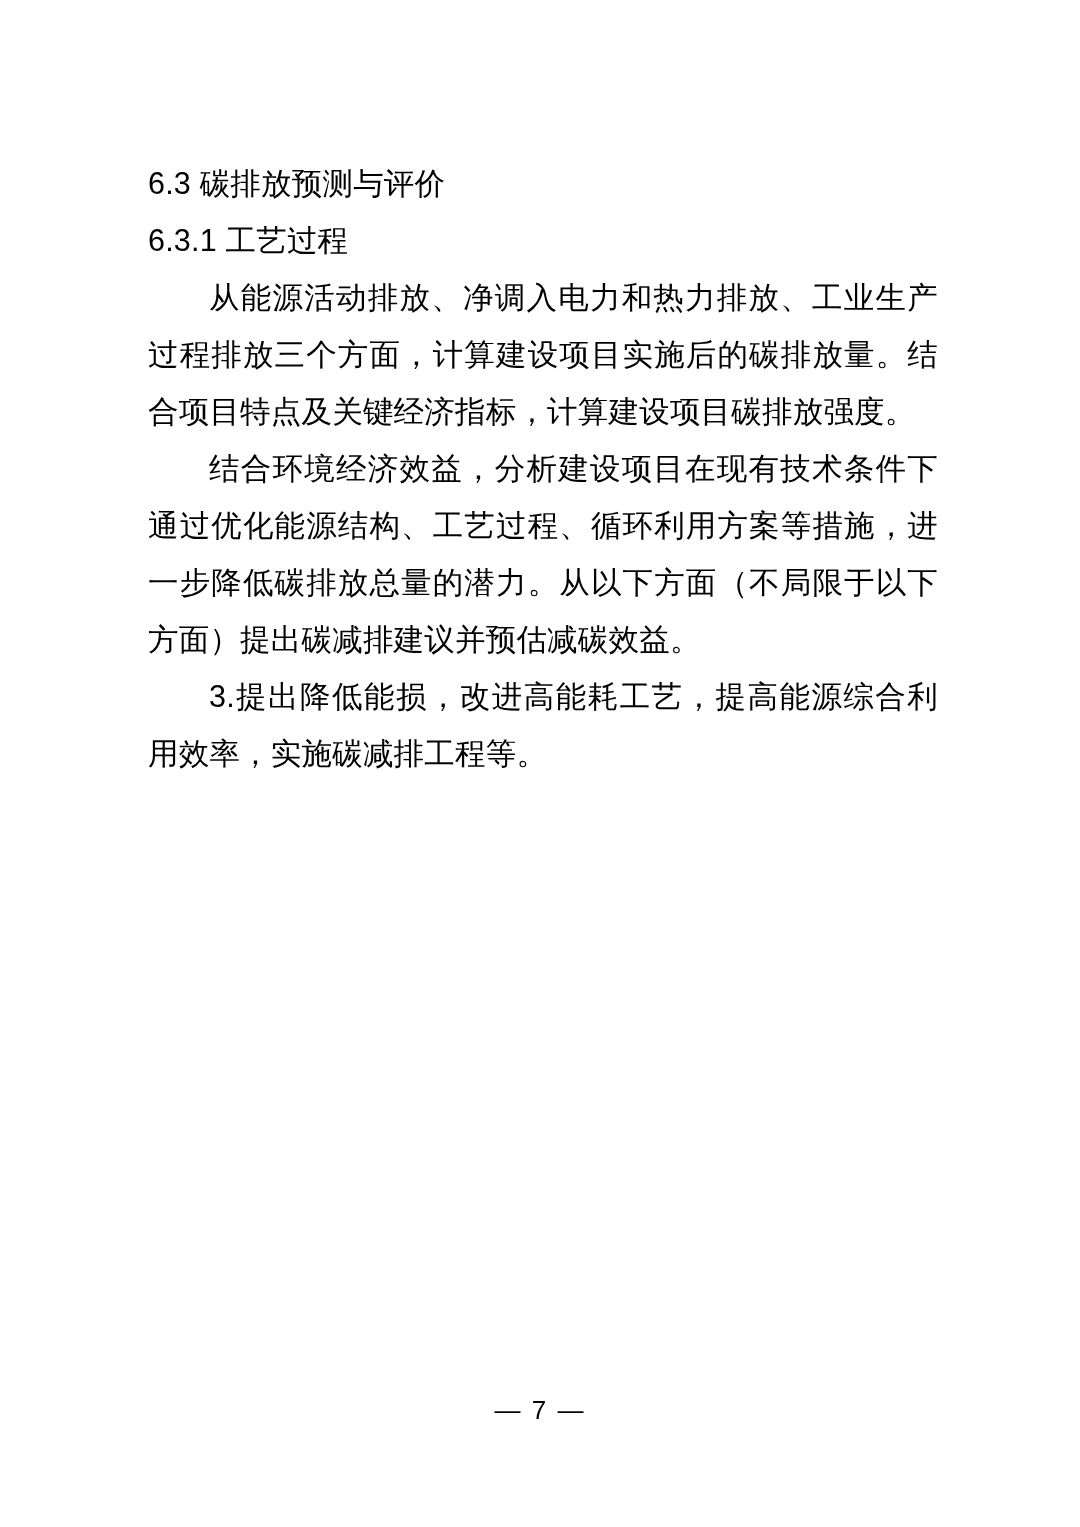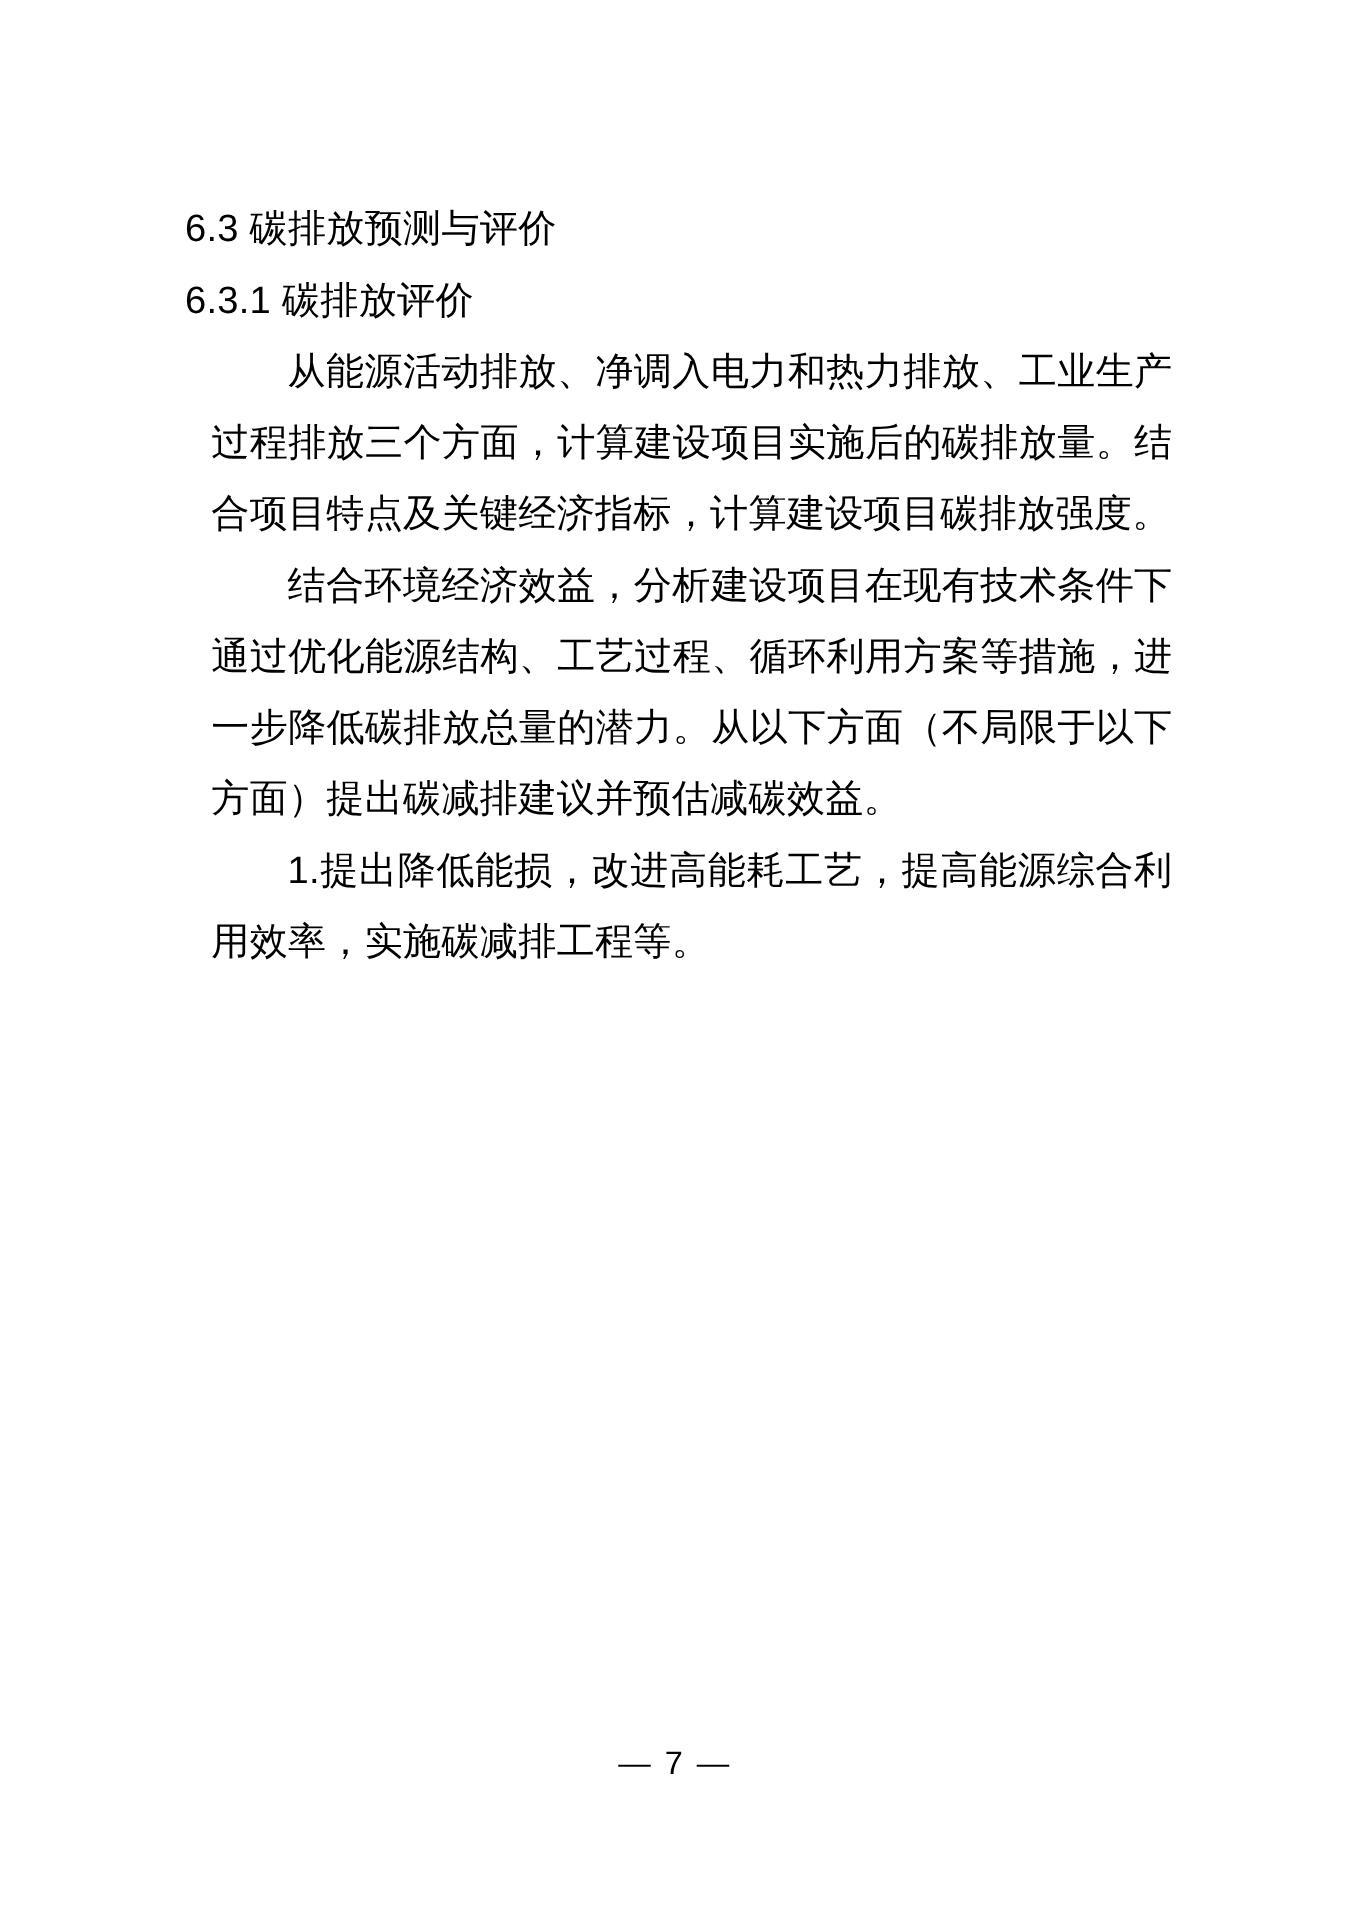--- a/index.html
+++ b/index.html
@@ -34,21 +34,20 @@
     white-space: nowrap;
   }
   .para {
     font-size: 30.5px;
     line-height: 57px;
     font-weight: 400;
     text-align: justify;
     text-align-last: left;
     text-indent: 61px;
     letter-spacing: 0.2px;
-    margin-left: 21px;
   }
   .para.tight {
     text-indent: 61px;
   }
   .footer {
     position: absolute;
     left: 0;
     top: 1395px;
     width: 1080px;
     text-align: center;
@@ -59,29 +58,29 @@
 </style>
 </head>
 <body>
 
 <div class="page">
 
   <div class="content">
 
     <div class="heading">6.3  碳排放预测与评价</div>
 
-    <div class="heading">6.3.1 碳排放评价</div>
+    <div class="heading">6.3.1 工艺过程</div>
 
     <div class="para">从能源活动排放、净调入电力和热力排放、工业生产过程排放三个方面，计算建设项目实施后的碳排放量。结合项目特点及关键经济指标，计算建设项目碳排放强度。</div>
 
 
 
 
     <div class="para">结合环境经济效益，分析建设项目在现有技术条件下通过优化能源结构、工艺过程、循环利用方案等措施，进一步降低碳排放总量的潜力。从以下方面（不局限于以下方面）提出碳减排建议并预估减碳效益。</div>
 
-    <div class="para tight">1.提出降低能损，改进高能耗工艺，提高能源综合利用效率，实施碳减排工程等。</div>
+    <div class="para tight">3.提出降低能损，改进高能耗工艺，提高能源综合利用效率，实施碳减排工程等。</div>
 
 
   </div>
 
   <div class="footer">— 7 —</div>
 
 </div>
 
 </body></html>

